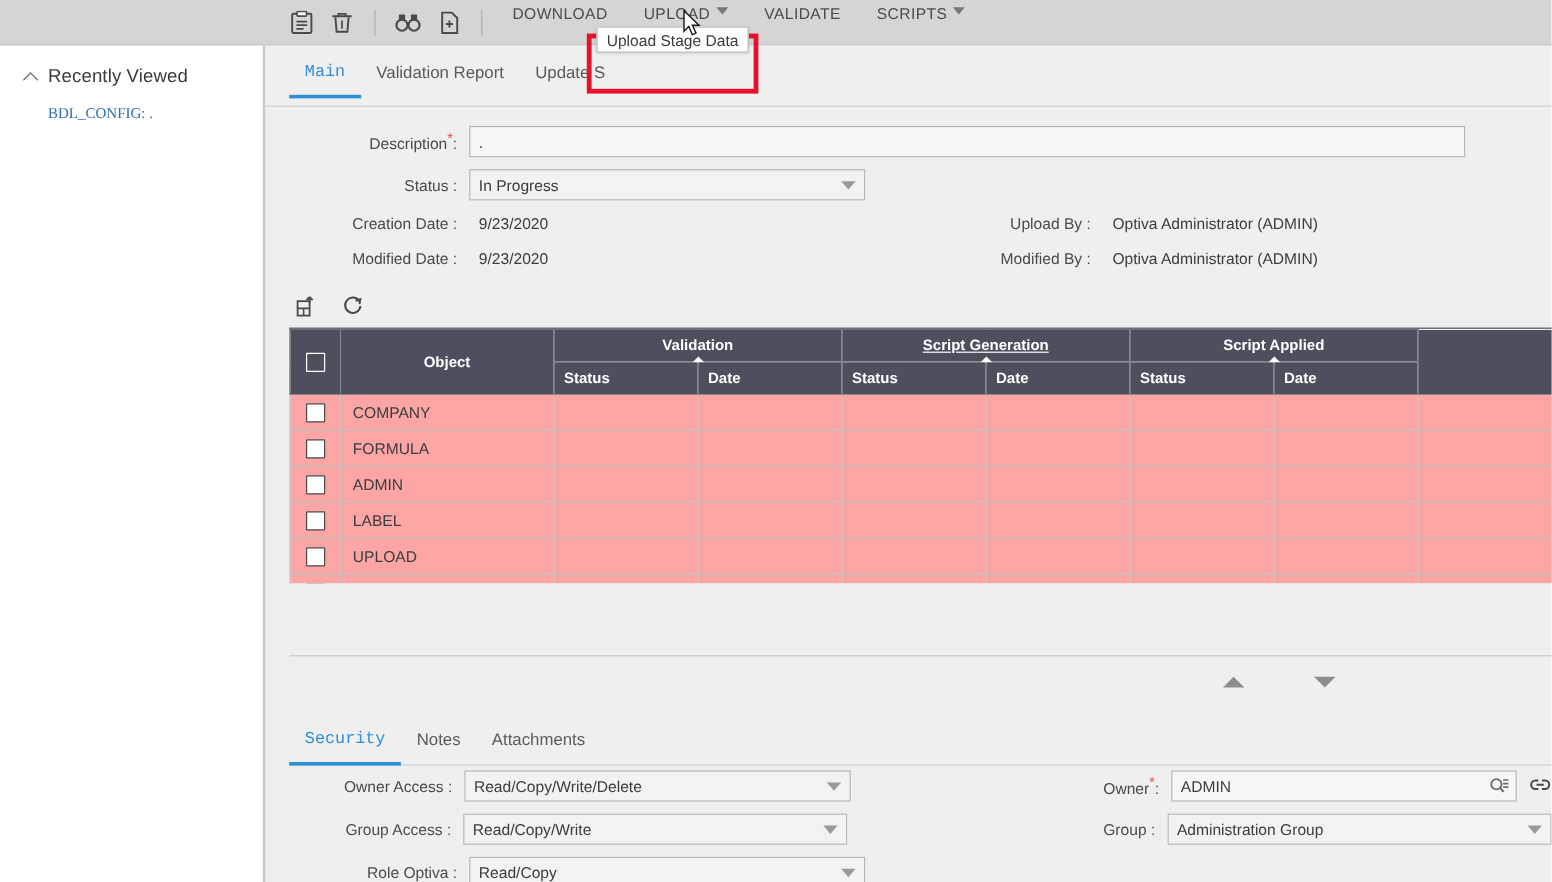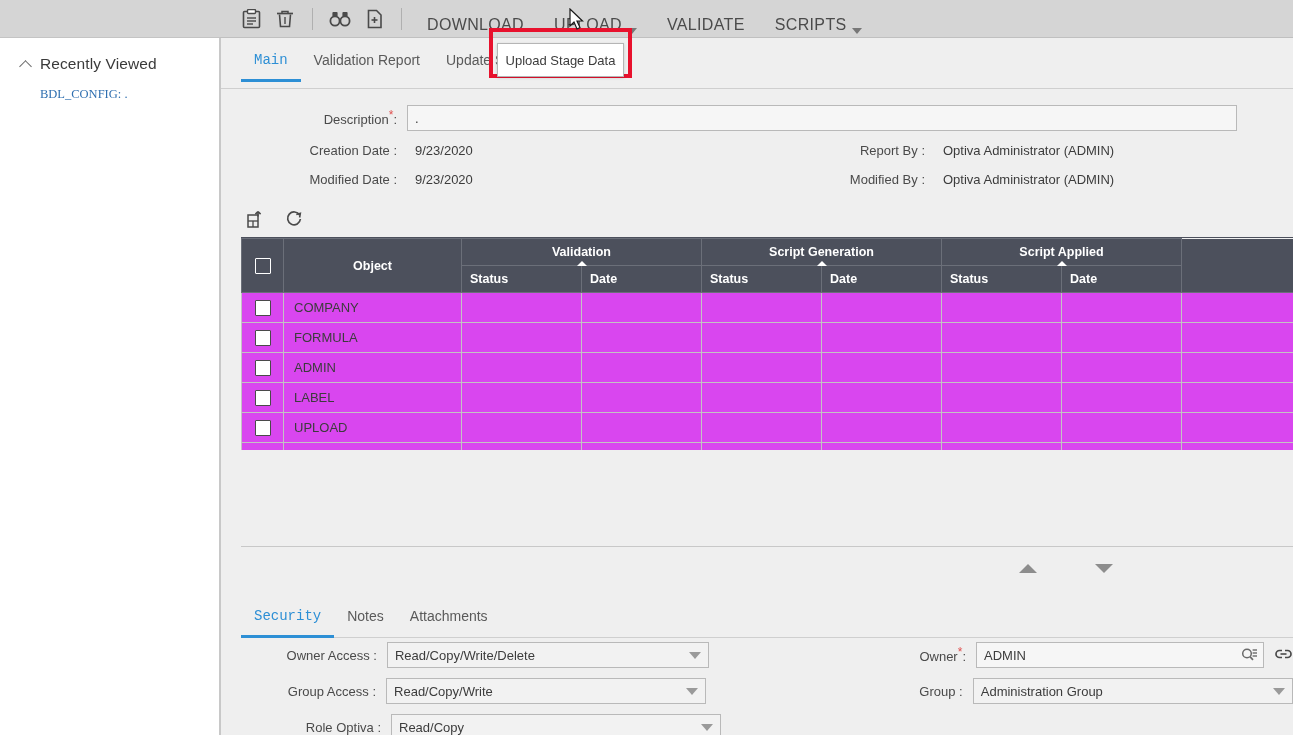--- a/index.html
+++ b/index.html
@@ -66,23 +66,23 @@
     display: flex; align-items: center; padding-left: 14px;
   }
   .tb-icon {
     width: 34px; height: 30px; display: flex; align-items: center;
     justify-content: center; cursor: pointer;
   }
   .tb-sep {
     width: 1px; height: 22px; background: #b0b0b0; margin: 0 10px;
   }
   .tb-menu {
-    display: flex; align-items: flex-end; gap: 5px;
+    display: flex; align-items: flex-start; gap: 5px;
     padding: 0 15px; height: 30px; cursor: pointer;
-    font-size: 16px; color: #4b4b4b; letter-spacing: .35px;
+    font-size: 13px; color: #4b4b4b; letter-spacing: .35px;
   }
   .caret-down {
     width: 0; height: 0; margin-top: 2px;
     border-left: 5px solid transparent; border-right: 5px solid transparent;
     border-top: 6px solid #777;
   }
 
   
   #main {
     position: absolute; left: 220px; top: 38px;
@@ -100,21 +100,21 @@
     position: relative; padding: 14px 13px 13px 13px;
     font-size: 14px; color: #5a5a5a; cursor: pointer; white-space: nowrap;
   }
   .tab.active { color: #2d8fd5; font-family: Liberation Mono, monospace; }
   .tab.active::after {
     content: ""; position: absolute; left: 0; right: 0; bottom: -1px;
     height: 3px; background: #2d8fd5;
   }
 
   
-  #form { padding: 16px 0 0 16px; position: relative; }
+  #form { padding: 16px 0 0 0; position: relative; }
   .frow { display: flex; align-items: center; margin-bottom: 10px; }
   .flabel {
     font-size: 13px; color: #4a4a4a; text-align: right;
     white-space: nowrap;
   }
   .req-star { color: #e0504f; font-size: 12px; vertical-align: super; }
   .fvalue { font-size: 13px; color: #3c3c3c; }
 
   input.txt {
     height: 26px; border: 1px solid #b9b9b9; background: #f6f6f6;
@@ -156,21 +156,21 @@
   table.grid th.sub { text-align: left; height: 25px; }
   table.grid th.chk { width: 42px; background: #4c505c; }
   table.grid th.blank { background: #4c505c; border-top: none; }
   .grp-caret {
     position: absolute; left: 50%; bottom: -1px; margin-left: -5px;
     width: 0; height: 0;
     border-left: 5px solid transparent; border-right: 5px solid transparent;
     border-bottom: 5px solid #ffffff;
   }
   table.grid td {
-    background: #d946ef; border: 1px solid #c3c3c3;
+    background: #fca5a5; border: 1px solid #c3c3c3;
     height: 30px; padding: 0 10px; font-size: 13px; color: #3c3c3c;
   }
   table.grid td.chk { text-align: center; padding: 0; }
   .cbox {
     width: 16px; height: 16px; border: 1.5px solid #4a4a4a;
     background: #ffffff; display: inline-block; vertical-align: middle;
     border-radius: 1px; cursor: pointer;
   }
   .cbox.hdr { border-color: #ffffff; background: #4c505c; }
 
@@ -211,22 +211,22 @@
   }
   .link-icon { margin-left: 10px; cursor: pointer; }
 
   
   #popup-annot {
     position: absolute; left: 489px; top: 28px;
     width: 143px; height: 50px;
     border: 4px solid #e8112d; background: transparent; z-index: 40;
   }
   #popup-menu {
-    position: absolute; left: 497px; top: 43px;
-    width: 127px; height: 34px; background: #ffffff;
+    position: absolute; left: 497px; top: 22px;
+    width: 127px; height: 22px; background: #ffffff;
     border: 1px solid #b5b5b5; z-index: 41;
     display: flex; align-items: center; justify-content: center;
     font-size: 13px; color: #3c3c3c; cursor: pointer;
     box-shadow: 0 1px 3px rgba(0,0,0,.14);
   }
   
   #cursor { position: absolute; left: 569px; top: 8px; z-index: 60; }
 </style>
 </head>
 <body>
@@ -313,25 +313,32 @@
       </div>
     </div>
 
     <div id="form">
 
       <div class="frow">
         <div class="flabel" style="width:160px;"><span>Description</span><span class="req-star">*</span><span>:</span></div>
         <input class="txt" style="width: 830px; margin-left: 10px;" value=".">
       </div>
 
+      <div class="frow">
+        <div class="flabel" style="width:160px;"><span>Status</span> <span>:</span></div>
+        <div class="selbox" style="width:330px; margin-left:10px;">
+          <span>In Progress</span>
+          <span class="tri"></span>
+        </div>
+      </div>
 
       <div class="frow" style="margin-top:12px;">
         <div class="flabel" style="width:160px;"><span>Creation Date</span> <span>:</span></div>
         <div class="fvalue" style="margin-left:18px; width:380px;">9/23/2020</div>
-        <div class="flabel" style="width:130px;"><span>Report By</span> <span>:</span></div>
+        <div class="flabel" style="width:130px;"><span>Upload By</span> <span>:</span></div>
         <div class="fvalue" style="margin-left:18px;">Optiva Administrator (ADMIN)</div>
       </div>
 
       <div class="frow" style="margin-top:14px;">
         <div class="flabel" style="width:160px;"><span>Modified Date</span> <span>:</span></div>
         <div class="fvalue" style="margin-left:18px; width:380px;">9/23/2020</div>
         <div class="flabel" style="width:130px;"><span>Modified By</span> <span>:</span></div>
         <div class="fvalue" style="margin-left:18px;">Optiva Administrator (ADMIN)</div>
       </div>
 
@@ -361,21 +368,21 @@
             <th class="chk" rowspan="2">
               <span class="cbox hdr"></span>
             </th>
             <th class="grp" rowspan="2" style="width:178px;">
               <span>Object</span>
             </th>
             <th class="grp" colspan="2" style="width:240px;">
               <span>Validation</span>
               <span class="grp-caret"></span>
             </th>
-            <th class="grp" colspan="2" style="width:240px;">
+            <th class="grp" colspan="2" style="width:240px;text-decoration:underline;">
               <span>Script Generation</span>
               <span class="grp-caret"></span>
             </th>
             <th class="grp" colspan="2" style="width:240px;">
               <span>Script Applied</span>
               <span class="grp-caret"></span>
             </th>
             <th class="blank" rowspan="2" style="width:260px;"></th>
           </tr>
           <tr>

